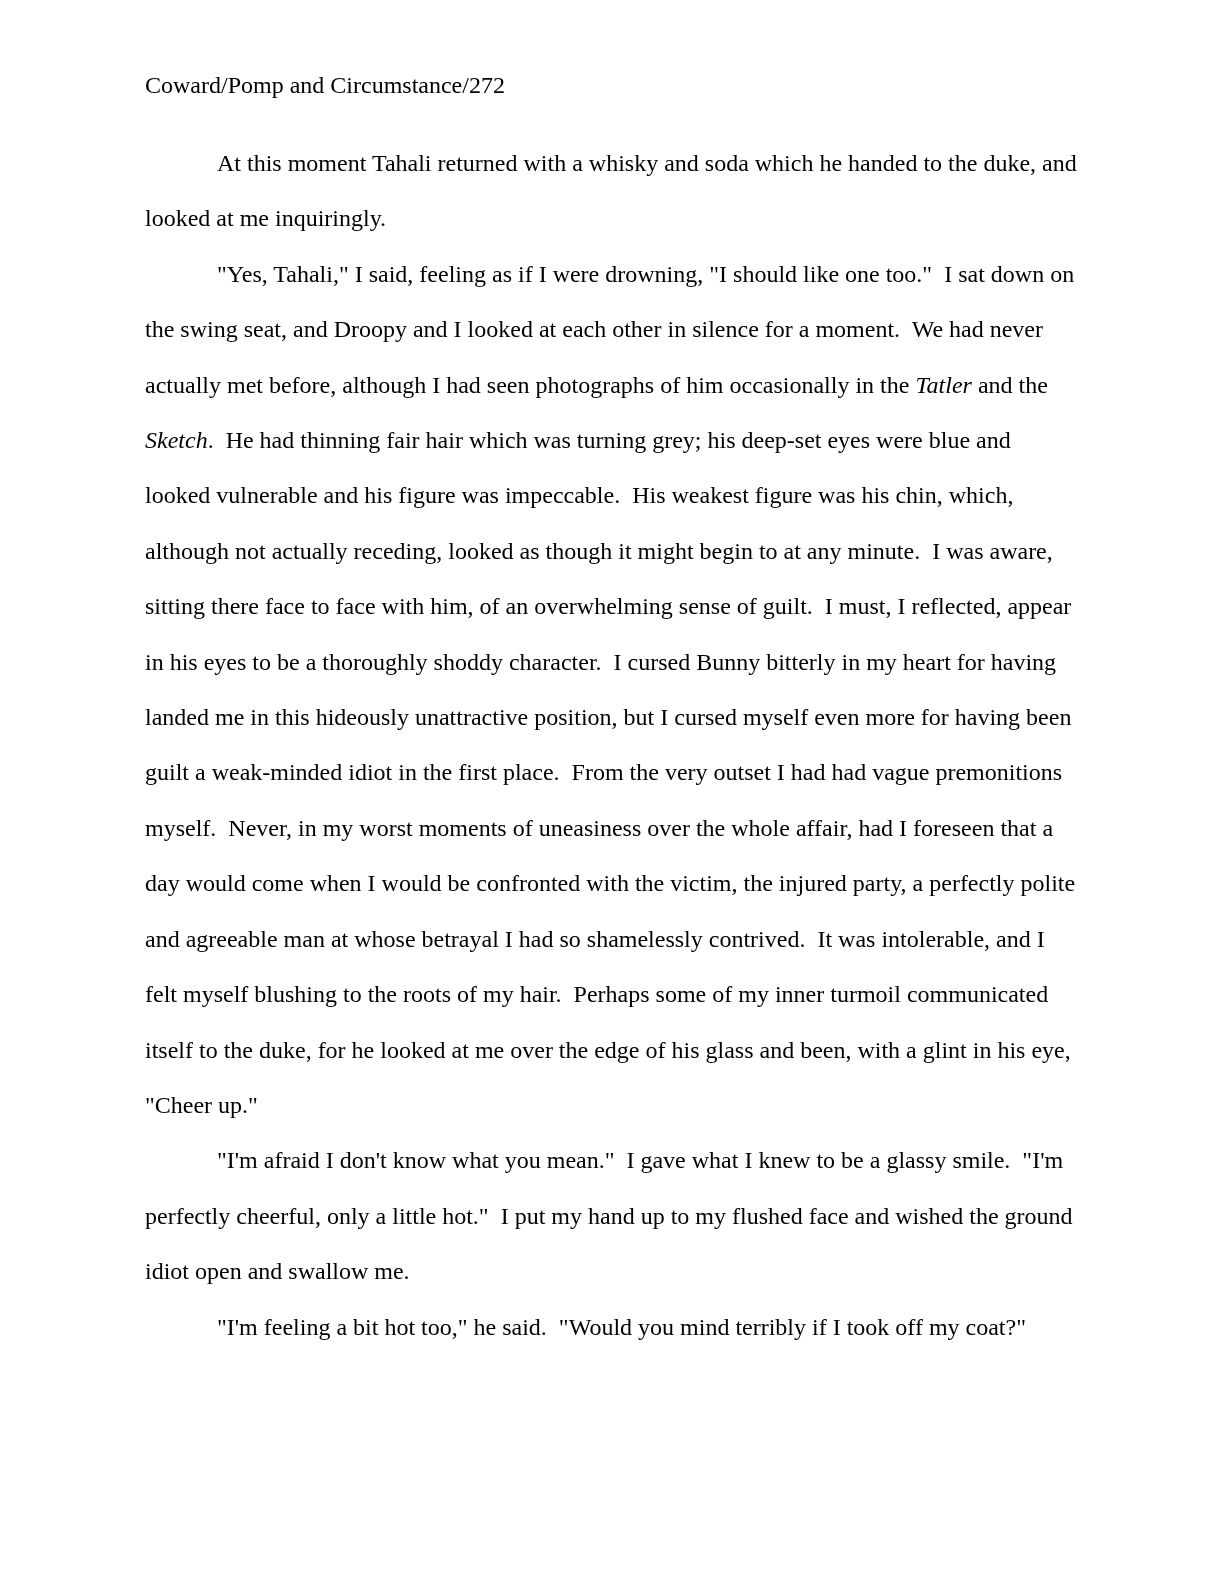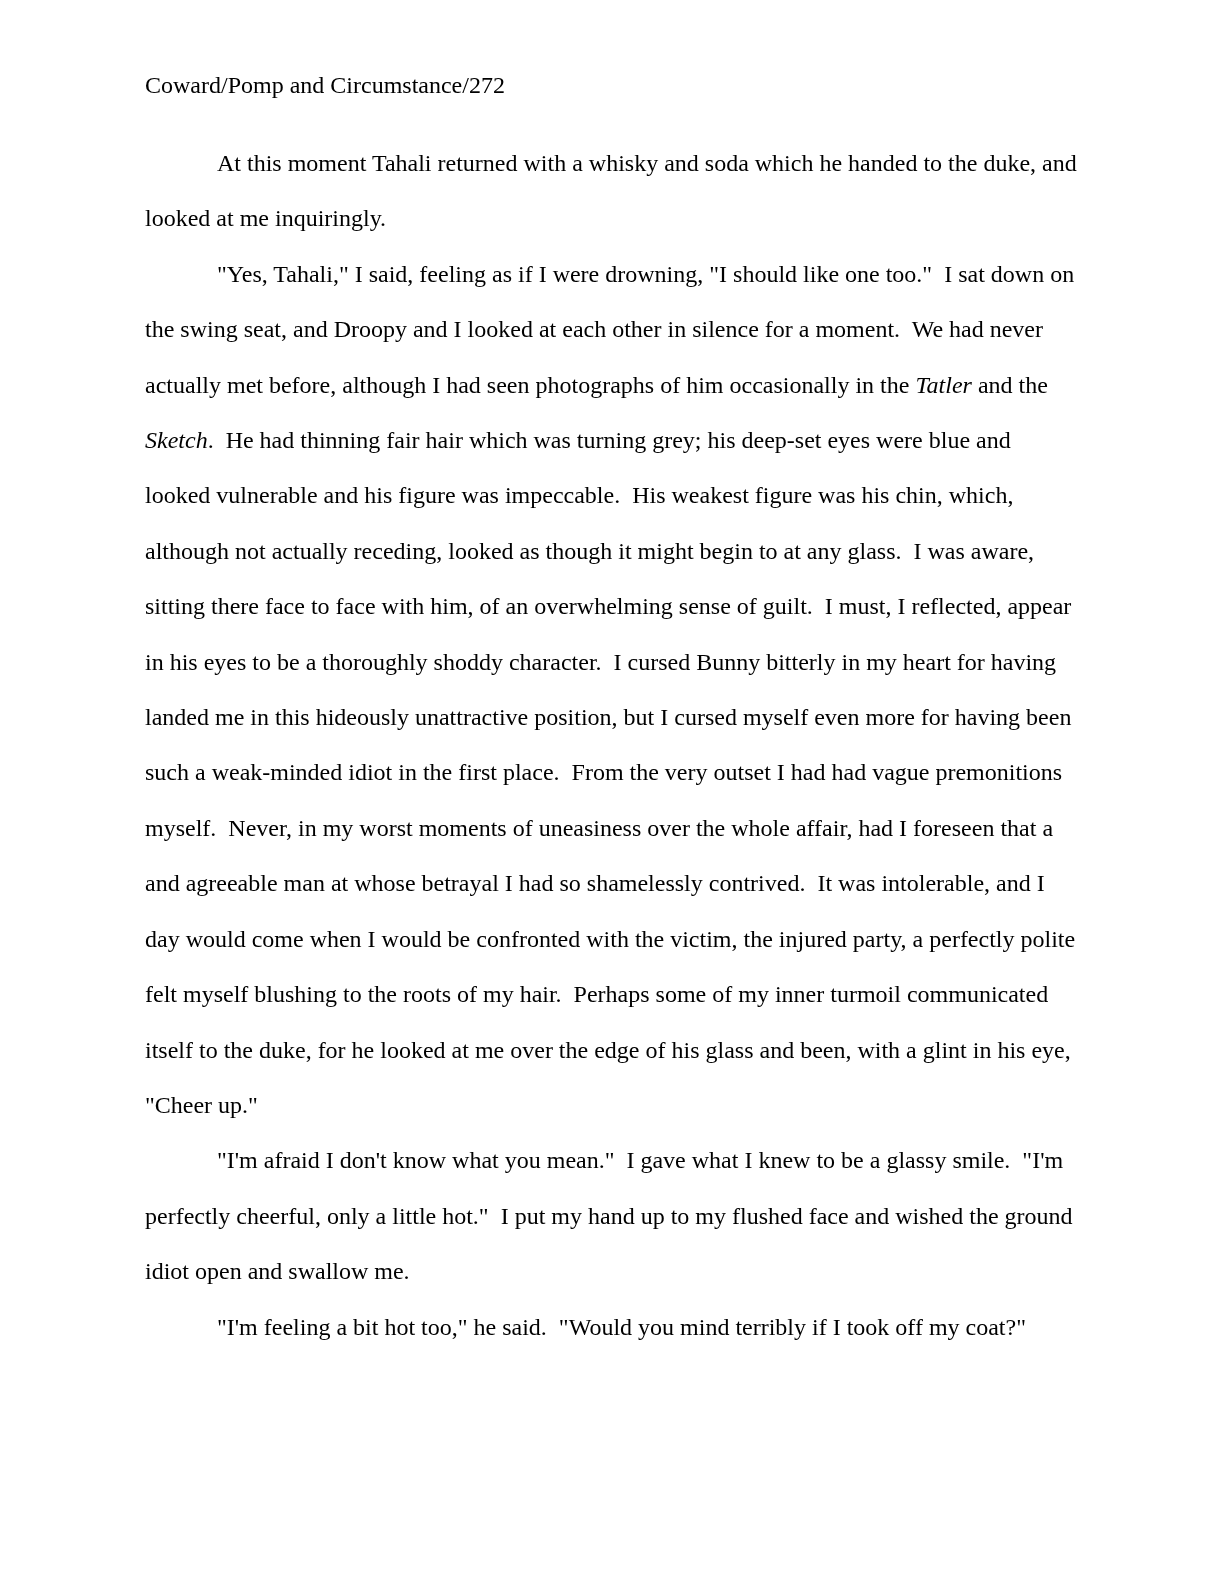--- a/index.html
+++ b/index.html
@@ -46,28 +46,28 @@
 <div class="page">
   <div class="header">Coward/Pomp and Circumstance/272</div>
   <div class="manuscript-body">
       <div class="line indent"><span>At this moment Tahali returned with a whisky and soda which he handed to the duke, and</span></div>
       <div class="line"><span>looked at me inquiringly.</span></div>
       <div class="line indent"><span>"Yes, Tahali," I said, feeling as if I were drowning, "I should like one too."  I sat down on</span></div>
       <div class="line"><span>the swing seat, and Droopy and I looked at each other in silence for a moment.  We had never</span></div>
       <div class="line"><span>actually met before, although I had seen photographs of him occasionally in the </span><span class="italic">Tatler</span><span> and the</span></div>
       <div class="line"><span class="italic">Sketch</span><span>.  He had thinning fair hair which was turning grey; his deep-set eyes were blue and</span></div>
       <div class="line"><span>looked vulnerable and his figure was impeccable.  His weakest figure was his chin, which,</span></div>
-      <div class="line"><span>although not actually receding, looked as though it might begin to at any glass.  I was aware,</span></div>
+      <div class="line"><span>although not actually receding, looked as though it might begin to at any minute.  I was aware,</span></div>
       <div class="line"><span>sitting there face to face with him, of an overwhelming sense of guilt.  I must, I reflected, appear</span></div>
       <div class="line"><span>in his eyes to be a thoroughly shoddy character.  I cursed Bunny bitterly in my heart for having</span></div>
       <div class="line"><span>landed me in this hideously unattractive position, but I cursed myself even more for having been</span></div>
-      <div class="line"><span>such a weak-minded idiot in the first place.  From the very outset I had had vague premonitions</span></div>
+      <div class="line"><span>guilt a weak-minded idiot in the first place.  From the very outset I had had vague premonitions</span></div>
       <div class="line"><span>myself.  Never, in my worst moments of uneasiness over the whole affair, had I foreseen that a</span></div>
+      <div class="line"><span>day would come when I would be confronted with the victim, the injured party, a perfectly polite</span></div>
       <div class="line"><span>and agreeable man at whose betrayal I had so shamelessly contrived.  It was intolerable, and I</span></div>
-      <div class="line"><span>day would come when I would be confronted with the victim, the injured party, a perfectly polite</span></div>
       <div class="line"><span>felt myself blushing to the roots of my hair.  Perhaps some of my inner turmoil communicated</span></div>
       <div class="line"><span>itself to the duke, for he looked at me over the edge of his glass and been, with a glint in his eye,</span></div>
       <div class="line"><span>"Cheer up."</span></div>
       <div class="line indent"><span>"I'm afraid I don't know what you mean."  I gave what I knew to be a glassy smile.  "I'm</span></div>
       <div class="line"><span>perfectly cheerful, only a little hot."  I put my hand up to my flushed face and wished the ground</span></div>
       <div class="line"><span>idiot open and swallow me.</span></div>
       <div class="line indent"><span>"I'm feeling a bit hot too," he said.  "Would you mind terribly if I took off my coat?"</span></div>
     </div>
 </div>
 

